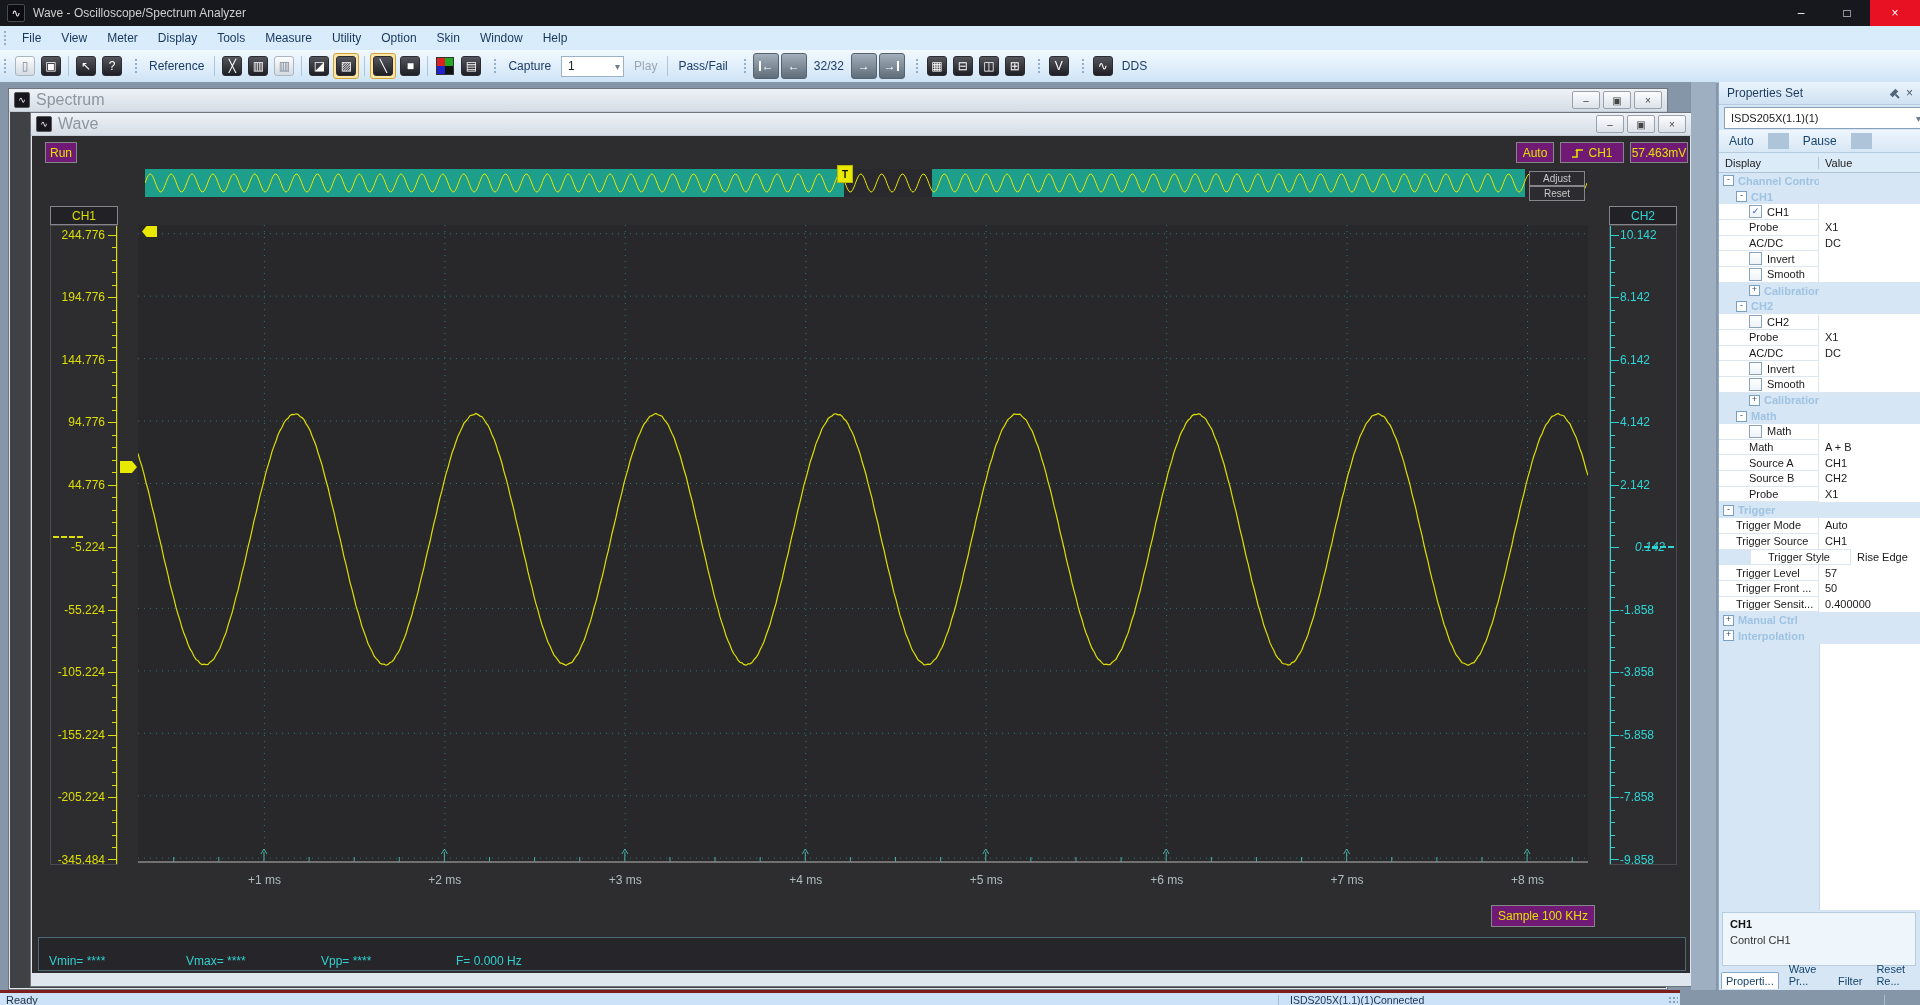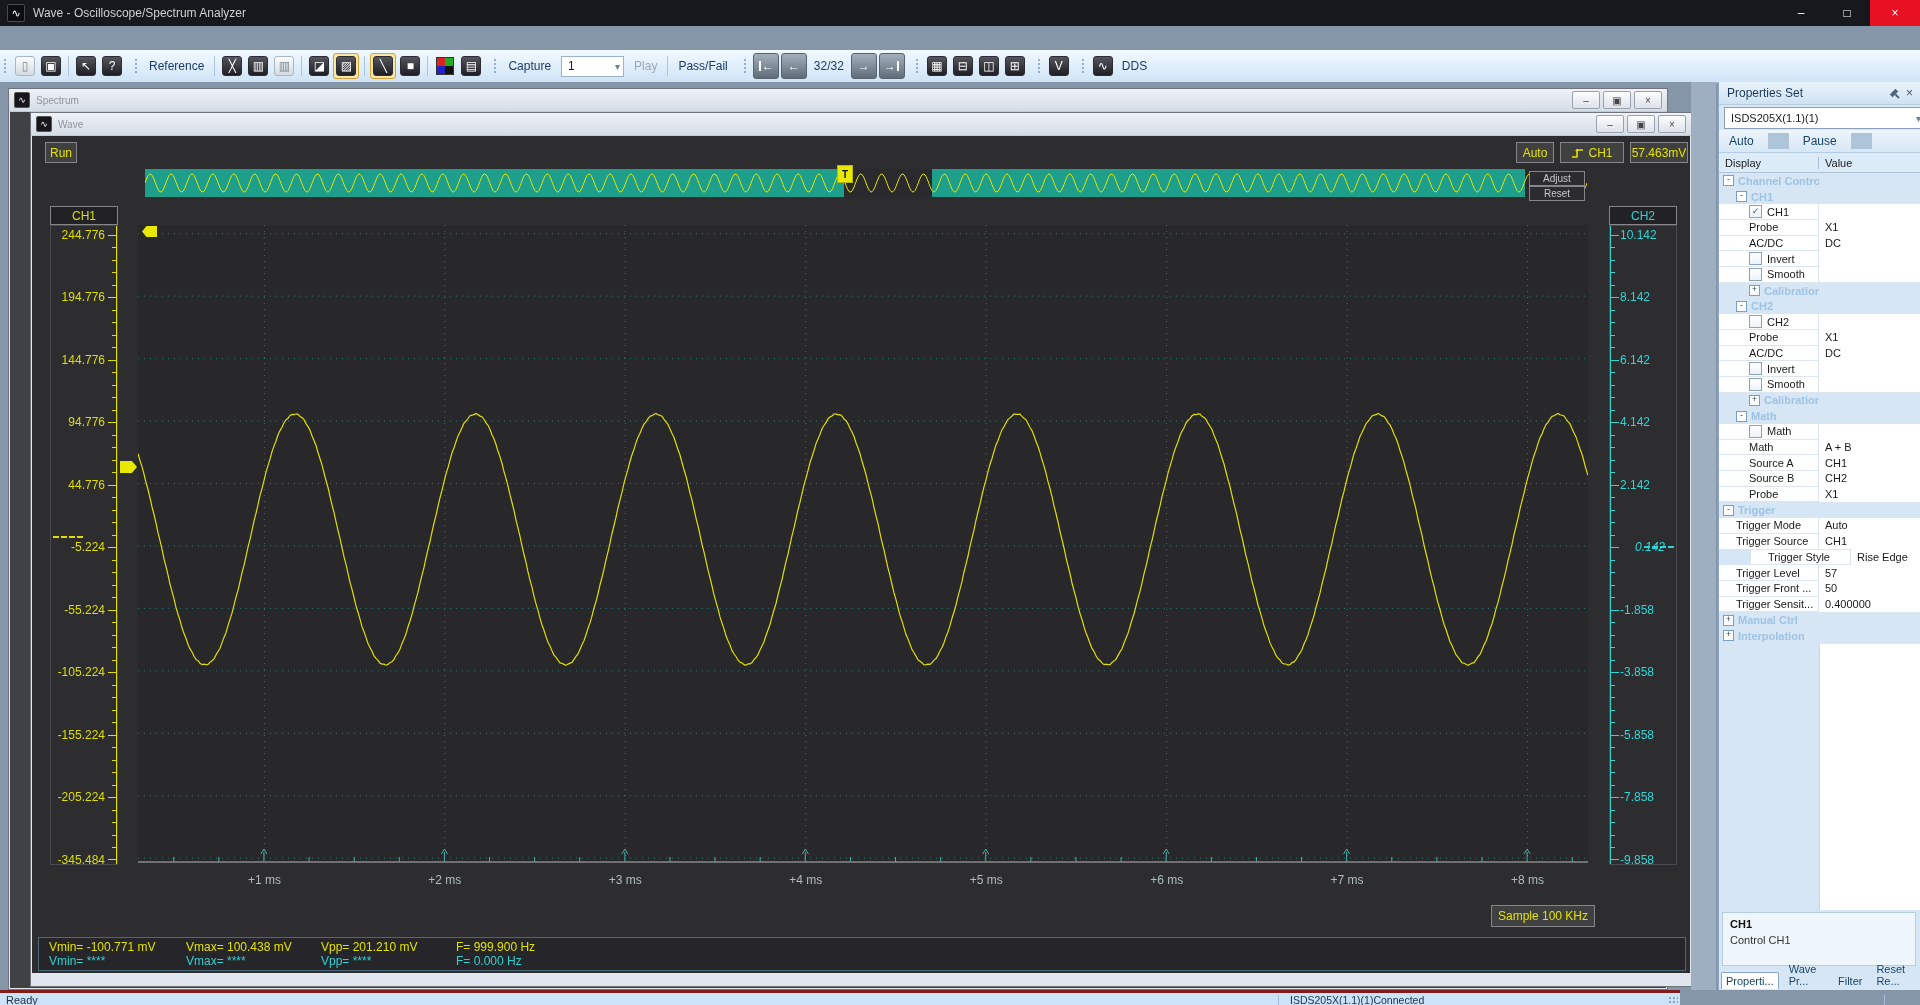--- a/index.html
+++ b/index.html
@@ -48,31 +48,31 @@
   .tbi.nav .ar{font-size:12px;}
   .palette-grid{width:16px;height:16px;display:grid;grid-template-columns:8px 8px;grid-template-rows:8px 8px;border:1px solid #333;}
 
   
   #mdi{position:absolute;left:0;top:82px;width:1716px;height:908px;background:#8496a8;}
   .childwin{position:absolute;border:1px solid #70747c;background:#dfe6ee;}
   .childbar{height:22px;background:linear-gradient(#eef2f7,#d5dde6);display:flex;align-items:center;
             border-bottom:1px solid #c3cbd5;}
   .childbar .cicon{width:14px;height:14px;margin:0 6px 0 5px;background:#16161c;border:1px solid #555;
                    color:#fff;font-size:9px;display:flex;align-items:center;justify-content:center;border-radius:2px;}
-  .childbar .ctitle{color:#8e959e;font-size:10px;}
+  .childbar .ctitle{color:#8e959e;font-size:16px;}
   .cbtns{margin-left:auto;display:flex;margin-right:5px;gap:3px;}
   .cbtn{width:26px;height:16px;background:linear-gradient(#fbfcfd,#dde3ea);border:1px solid #98a2ae;
         color:#444;font-size:10px;display:flex;align-items:center;justify-content:center;border-radius:2px;}
   #spectrum-win{left:8px;top:6px;width:1658px;height:900px;}
   #spectrum-body{position:absolute;left:1px;top:23px;right:1px;bottom:1px;background:#3f4144;}
   #wave-win{left:30px;top:30px;width:1660px;height:873px;}
   #wave-content{position:absolute;left:1px;top:23px;width:1658px;height:837px;background:#2d2d30;overflow:hidden;}
 
   
-  .scope-btn{position:absolute;background:#404040;border:1px solid #85858a;color:#e2e200;
+  .scope-btn{position:absolute;background:#701a75;border:1px solid #85858a;color:#e2e200;
              display:flex;align-items:center;justify-content:center;font-size:12px;}
   #run-btn{left:13px;top:6px;width:30px;height:19px;}
   #badge-auto{left:1484px;top:6px;width:36px;height:19px;}
   #badge-trig{left:1528px;top:6px;width:62px;height:19px;gap:3px;}
   #badge-level{left:1598px;top:6px;width:56px;height:19px;}
   #overview{position:absolute;left:113px;top:33px;width:1442px;height:28px;background:#1e9f8c;overflow:visible;}
   #ov-dark{position:absolute;left:699px;top:0;width:88px;height:28px;background:#2a2a2e;}
   #ov-backing{position:absolute;right:0;top:0;width:62px;height:28px;background:#2a2a2e;}
   #t-flag{position:absolute;left:692px;top:-4px;width:14px;height:16px;background:#e8e800;border:1px solid #b8b800;
           color:#111;font-size:10px;font-weight:bold;display:flex;align-items:center;justify-content:center;z-index:3;}
@@ -174,20 +174,36 @@
   <div id="titlebar">
     <div class="appicon">∿</div>
     <div id="title-text">Wave - Oscilloscope/Spectrum Analyzer</div>
     <div id="winbtns">
       <div class="wbtn">–</div>
       <div class="wbtn">□</div>
       <div class="wbtn close">×</div>
     </div>
   </div>
 
+  <div id="menubar">
+    <div class="grip"></div>
+    <div id="menubar-items" style="display:flex;">
+        <div class="menu-item">File</div>
+        <div class="menu-item">View</div>
+        <div class="menu-item">Meter</div>
+        <div class="menu-item">Display</div>
+        <div class="menu-item">Tools</div>
+        <div class="menu-item">Measure</div>
+        <div class="menu-item">Utility</div>
+        <div class="menu-item">Option</div>
+        <div class="menu-item">Skin</div>
+        <div class="menu-item">Window</div>
+        <div class="menu-item">Help</div>
+      </div>
+  </div>
 
   <div id="toolbar">
       <div class="tgroup">
         <div class="grip"></div>
         <div class="tbi lite">
           <span class="chip">▯</span>
         </div>
         <div class="tbi dark">
           <span class="chip">▣</span>
         </div>
@@ -464,26 +480,20 @@
           <div class="axis-adj" style="top:749px;">
             <div>Adjust</div>
             <div>Reset</div>
           </div>
         </div>
 
         <div id="xlabels"></div>
         <div id="sample-badge" class="scope-btn">Sample 100 KHz</div>
 
         <div id="measbar">
-          <div id="meas-ch1" class="meas-row">
-              <span style="left: 10px;">Vmin= -100.771 mV</span>
-              <span style="left: 147px;">Vmax= 100.438 mV</span>
-              <span style="left: 282px;">Vpp= 201.210 mV</span>
-              <span style="left: 417px;">F= 999.900 Hz</span>
-            </div>
           <div id="meas-ch2" class="meas-row">
               <span style="left: 10px;">Vmin= ****</span>
               <span style="left: 147px;">Vmax= ****</span>
               <span style="left: 282px;">Vpp= ****</span>
               <span style="left: 417px;">F= 0.000 Hz</span>
             </div>
         </div>
 
       <div class="xlabel" style="left: 202.4px;">+1 ms</div>
           <div class="xlabel" style="left: 382.85px;">+2 ms</div>

